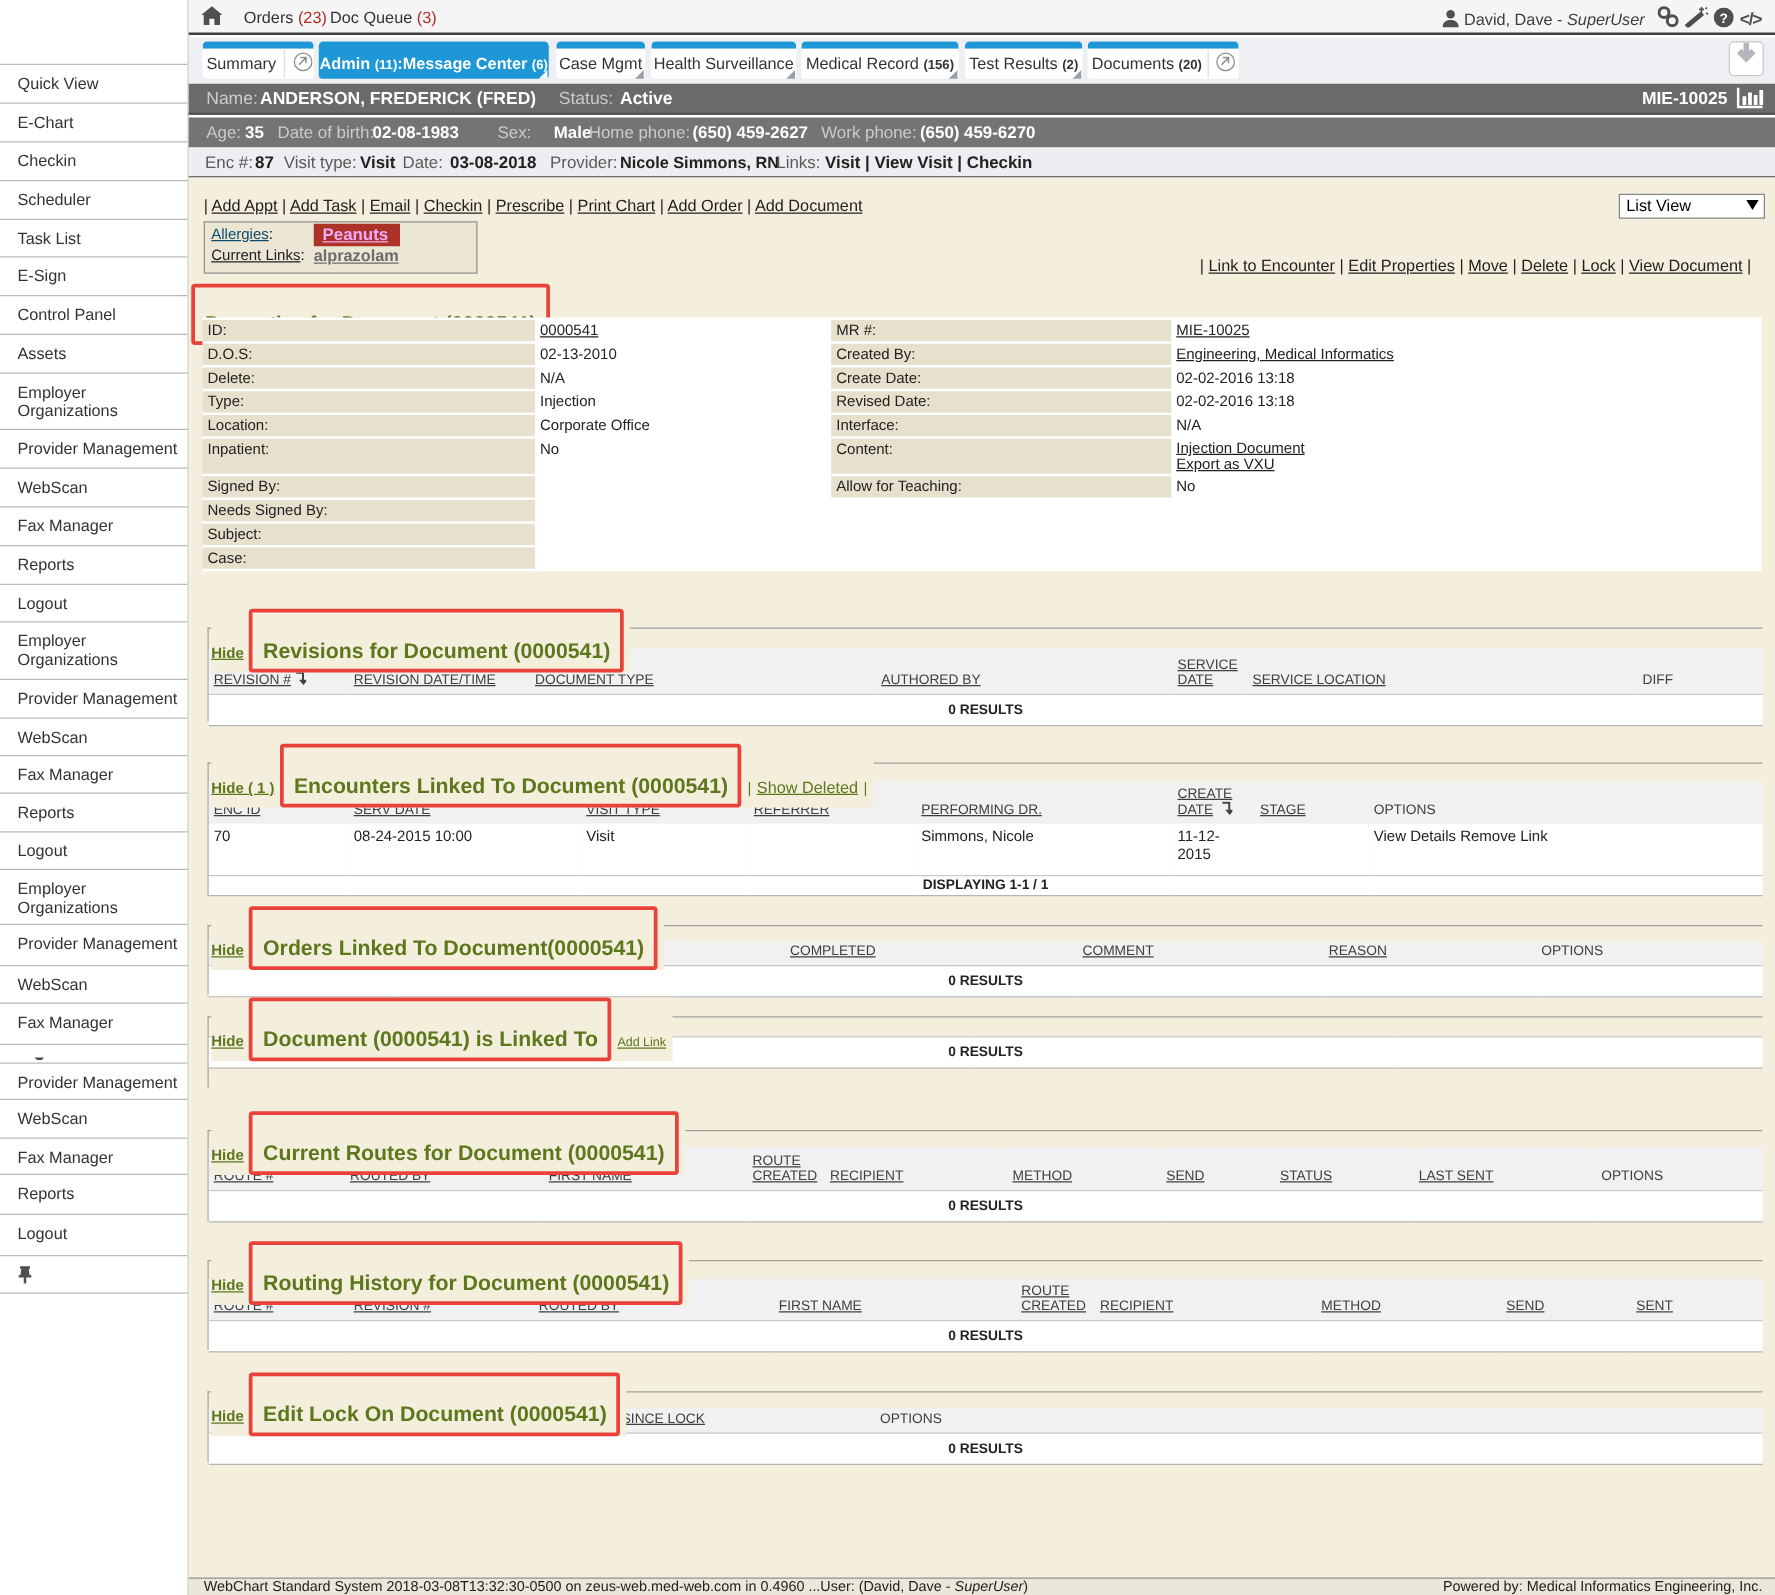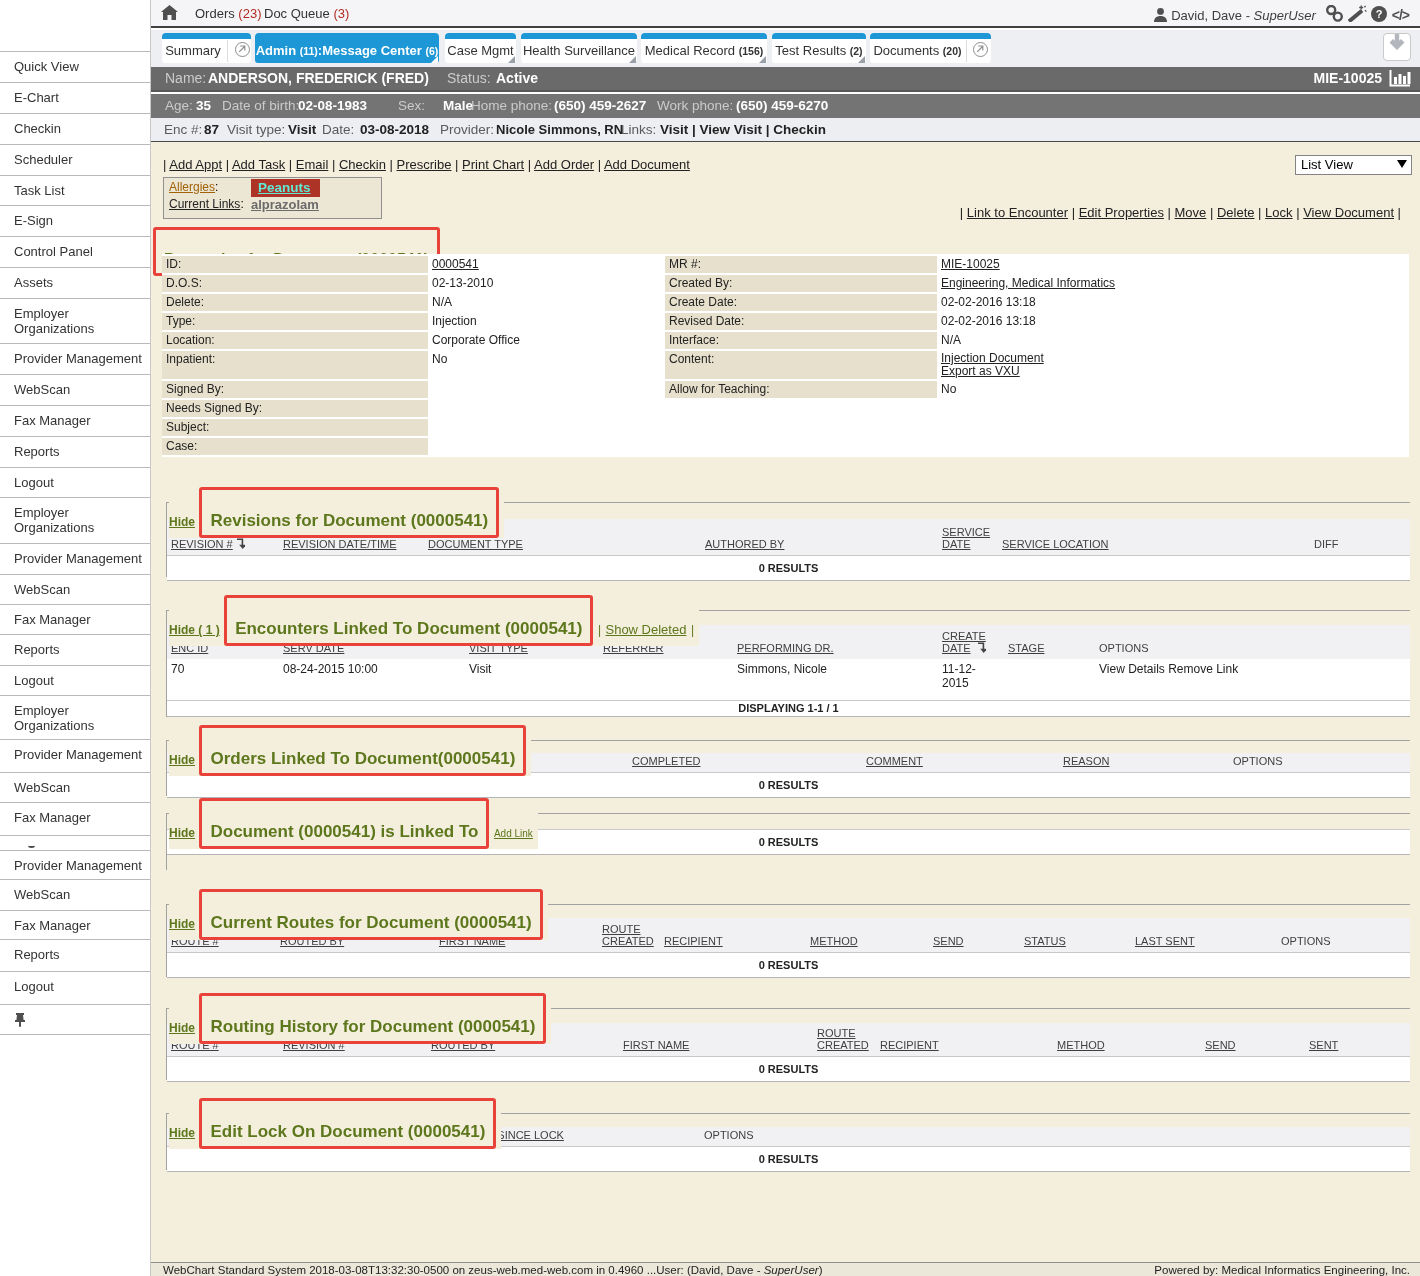--- a/index.html
+++ b/index.html
@@ -33,21 +33,21 @@
 
 #content{position:absolute;left:151px;top:142px;width:1269px;height:1120px;background:#f4eedd}
 .abs{position:absolute}
 #actions{position:absolute;left:12px;top:15px;font-size:13px;color:#222}
 #actions a{margin:0}
 #listview{position:absolute;right:8px;top:13px;width:117px;height:20px;background:#fff;border:1px solid #848484;font-size:13px;color:#000;padding:1px 4px 0 5px}
 #listview .ar{float:right;font-size:9px;margin-top:3px}
 #allergy{position:absolute;left:12px;top:35px;width:219px;height:42px;background:#ece6d4;border:1px solid #909090;font-size:12px;padding:2px 0 0 5px}
 #allergy td{padding:0 0 2px 0;vertical-align:top}
 .chip{background:#ae3327;color:#fff;font-weight:bold;padding:1px 9px 2px 7px;font-size:13.5px}
-.chip a{color:#5eead4}
+.chip a{color:#f0abfc}
 #proplinks{position:absolute;right:19px;top:63px;font-size:13px;color:#222}
 .ptitle{font-size:17px;font-weight:bold;color:#5d771c}
 #propt{font-size:16px}
 .redbox{display:inline-block;border:3px solid #e8423b;border-radius:3px;padding:21px 8px 4px 8px}
 #ptwrap{position:absolute;left:11px;top:112px;width:1247px}
 #ptbl{width:100%;border-collapse:separate;border-spacing:0 2px;background:#fff;font-size:12px;color:#222}
 #ptbl td{padding:1px 4px;height:17px;vertical-align:top;line-height:14px}
 #ptbl td.l{background:#e7e0cc}
 
 .sec{position:absolute;left:15px;width:1244px;border-top:1px solid #a2a2a2;border-left:1px solid #a2a2a2}
@@ -189,21 +189,21 @@
     </div>
 <div id="content">
 <div id="actions">| <a>Add Appt</a> | <a>Add Task</a> | <a>Email</a> | <a>Checkin</a> | <a>Prescribe</a> | <a>Print Chart</a> | <a>Add Order</a> | <a>Add Document</a></div>
 <div id="listview">List View<span class="ar"><svg width="10" height="8" viewBox="0 0 10 8">
             <path d="M0 0h10L5 8z" fill="#000"></path>
           </svg></span></div>
 <div id="allergy">
         <table cellspacing="0">
 <tbody>
             <tr>
-              <td style="width:82px"><a style="color:#a16207">Allergies</a>:</td>
+              <td style="width:82px"><a style="color:#0c4a6e">Allergies</a>:</td>
               <td><span class="chip"><a>Peanuts</a></span></td>
             </tr>
 <tr>
               <td><a style="color:#222">Current Links</a>:</td>
               <td><a style="color:#6b6b6b;font-weight:bold;font-size:13px">alprazolam</a></td>
             </tr>
 </tbody>
         </table>
       </div>
 <div id="proplinks">| <a>Link to Encounter</a> | <a>Edit Properties</a> | <a>Move</a> | <a>Delete</a> | <a>Lock</a> | <a>View Document</a> |</div>

